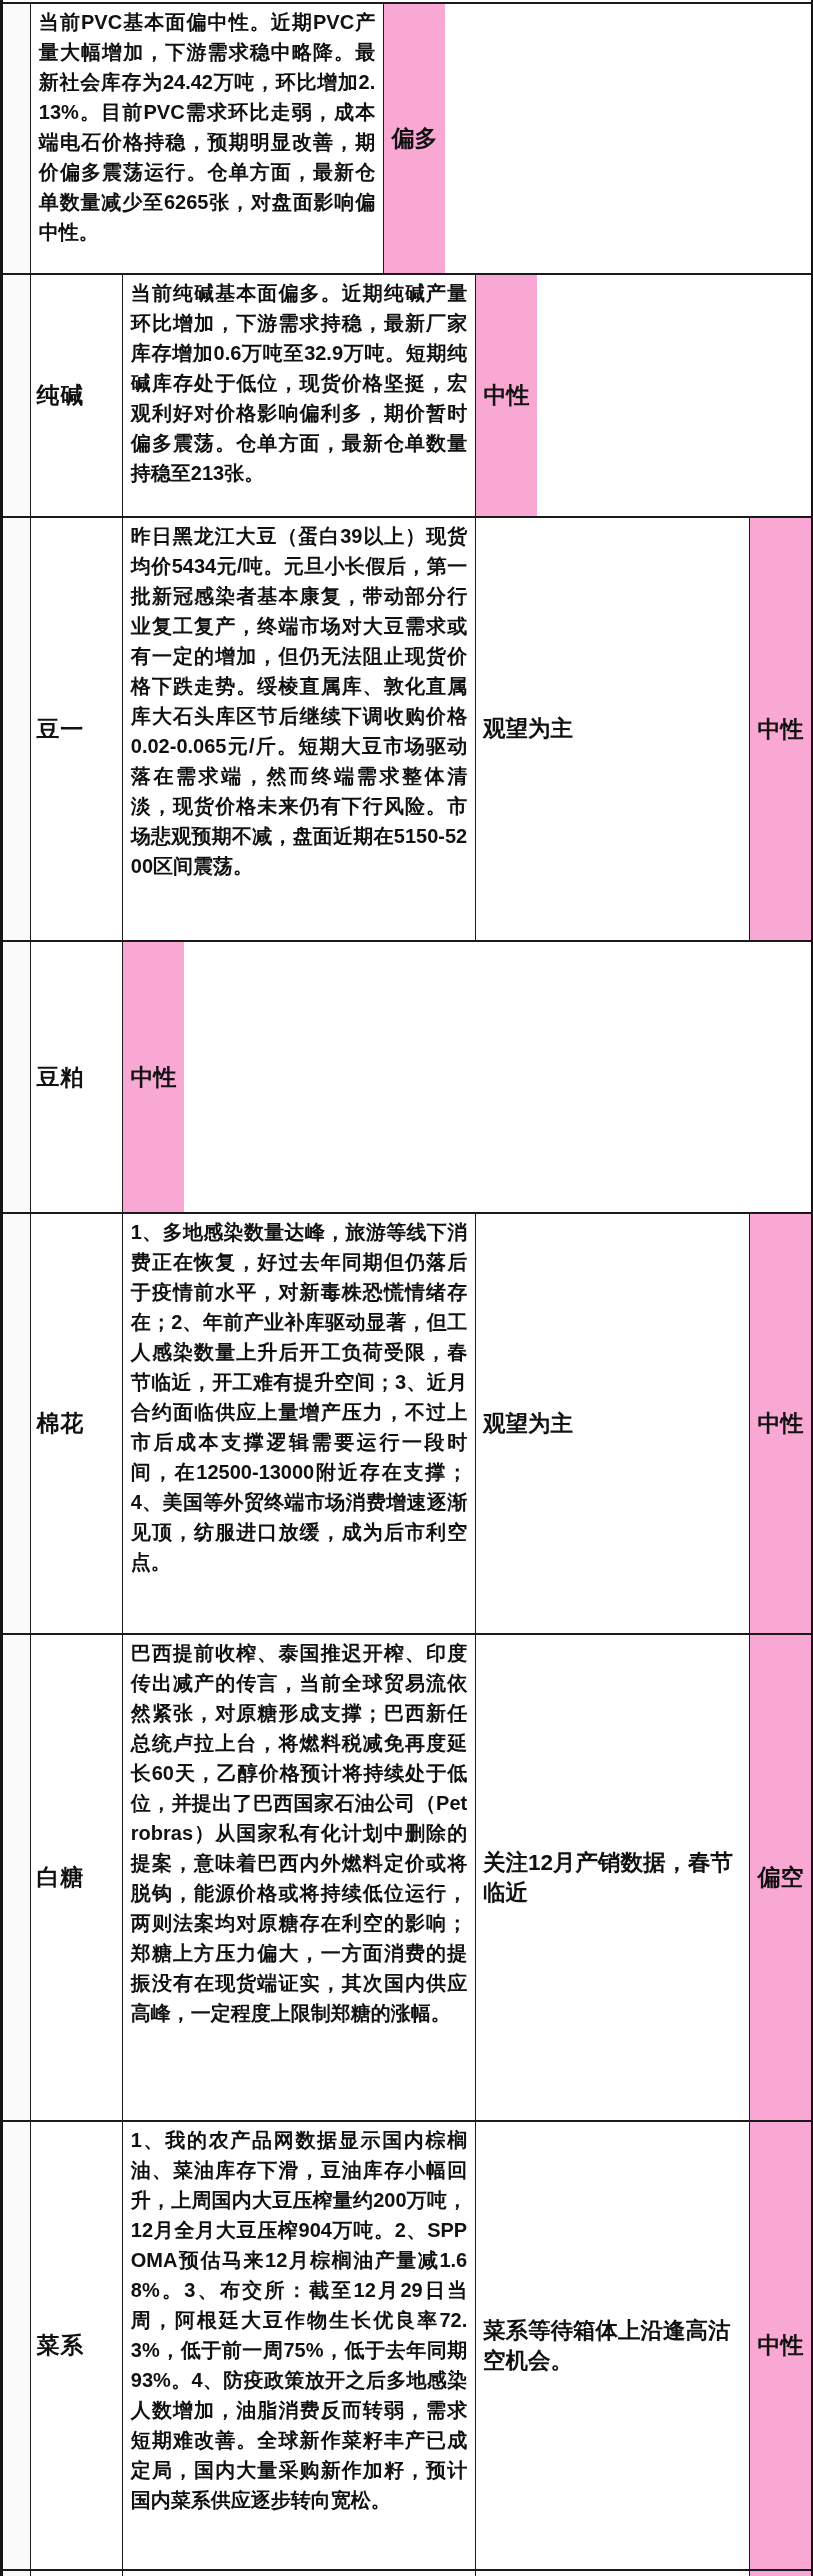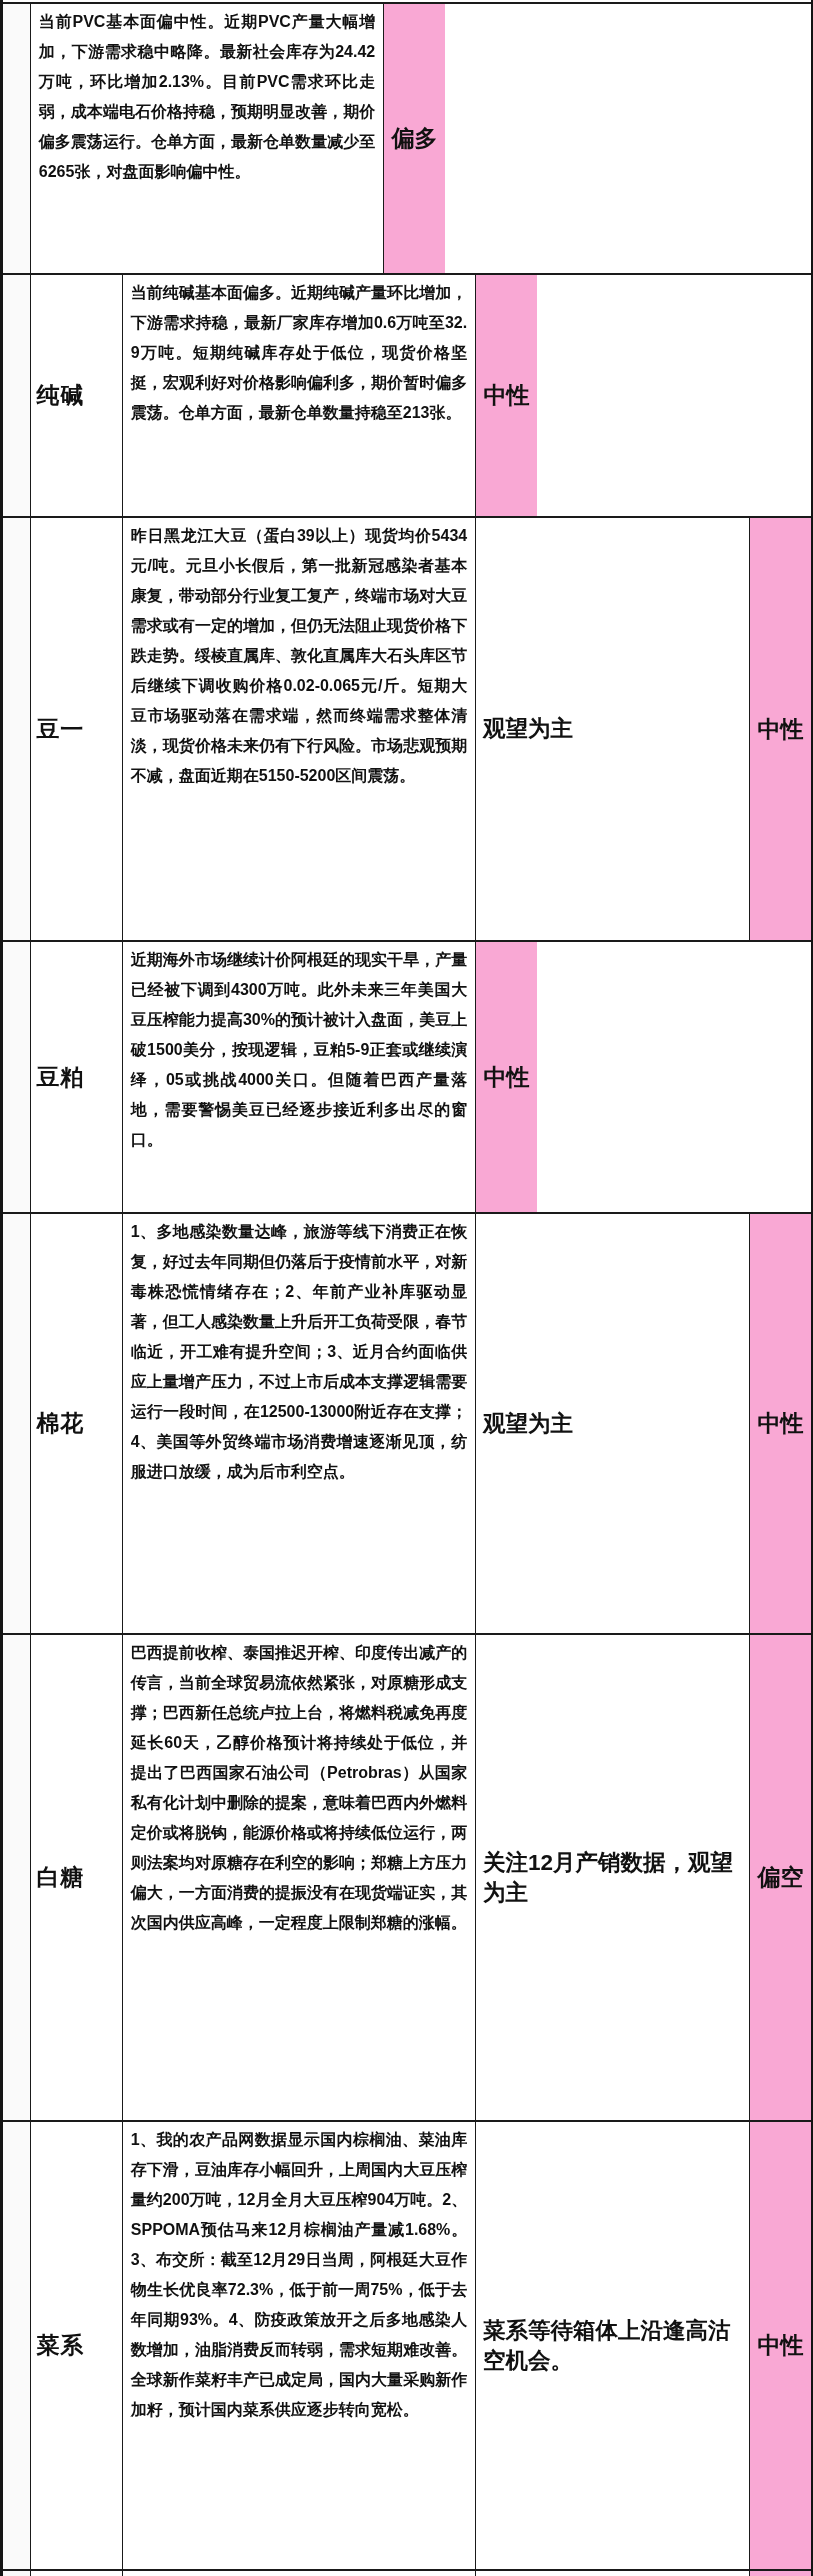--- a/index.html
+++ b/index.html
@@ -17,21 +17,21 @@
   .row{display:flex;align-items:stretch;box-sizing:border-box;border-bottom:2.3px solid #1a1a1a;}
   .row:last-of-type{border-bottom:none;}
   .cell{box-sizing:border-box;border-right:1.6px solid #1a1a1a;overflow:hidden;}
   .strip{width:28px;background:#fafafa;}
   .product{
     width:92px;display:flex;align-items:center;
     padding-left:5.4px;font-size:23px;font-weight:600;letter-spacing:0.8px;
   }
   .analysis{
     width:353px;padding:2.3px 7.8px 0 7.8px;
-    font-size:16px;line-height:30px;font-weight:600;
+    font-size:20px;line-height:30px;font-weight:600;
     text-align:justify;word-break:break-all;
   }
   .strategy{
     width:274px;display:flex;align-items:center;
     padding:0 6.2px 0 7px;font-size:22.5px;line-height:30px;font-weight:600;
     word-break:break-all;
   }
   .rating{
     width:61px;display:flex;align-items:center;justify-content:center;
     background:#f9a8d4;font-size:23px;font-weight:600;border-right:none;
@@ -63,37 +63,36 @@
     <div class="cell strip"></div>
     <div class="cell product">豆一</div>
     <div class="cell analysis">昨日黑龙江大豆（蛋白39以上）现货均价5434元/吨。元旦小长假后，第一批新冠感染者基本康复，带动部分行业复工复产，终端市场对大豆需求或有一定的增加，但仍无法阻止现货价格下跌走势。绥棱直属库、敦化直属库大石头库区节后继续下调收购价格0.02-0.065元/斤。短期大豆市场驱动落在需求端，然而终端需求整体清淡，现货价格未来仍有下行风险。市场悲观预期不减，盘面近期在5150-5200区间震荡。</div>
     <div class="cell strategy">观望为主</div>
     <div class="cell rating">中性</div>
   </div>
 
   <div class="row" style="height:272px">
     <div class="cell strip"></div>
     <div class="cell product">豆粕</div>
-    <div class="cell analysis">近期海外市场继续计价阿根廷的现实干旱，产量已经被下调到4300万吨。此外未来三年美国大豆压榨能力提高30%的预计被计入盘面，美豆上破1500美分，按现逻辑，豆粕5-9正套或继续演绎，05或挑战4000关口。但随着巴西产量落地，需要警惕美豆已经逐步接近利多出尽的窗口。</div>
     <div class="cell rating">中性</div>
   </div>
 
   <div class="row" style="height:421px">
     <div class="cell strip"></div>
     <div class="cell product">棉花</div>
     <div class="cell analysis">1、多地感染数量达峰，旅游等线下消费正在恢复，好过去年同期但仍落后于疫情前水平，对新毒株恐慌情绪存在；2、年前产业补库驱动显著，但工人感染数量上升后开工负荷受限，春节临近，开工难有提升空间；3、近月合约面临供应上量增产压力，不过上市后成本支撑逻辑需要运行一段时间，在12500-13000附近存在支撑；4、美国等外贸终端市场消费增速逐渐见顶，纺服进口放缓，成为后市利空点。</div>
     <div class="cell strategy">观望为主</div>
     <div class="cell rating">中性</div>
   </div>
 
   <div class="row" style="height:487px">
     <div class="cell strip"></div>
     <div class="cell product">白糖</div>
     <div class="cell analysis">巴西提前收榨、泰国推迟开榨、印度传出减产的传言，当前全球贸易流依然紧张，对原糖形成支撑；巴西新任总统卢拉上台，将燃料税减免再度延长60天，乙醇价格预计将持续处于低位，并提出了巴西国家石油公司（Petrobras）从国家私有化计划中删除的提案，意味着巴西内外燃料定价或将脱钩，能源价格或将持续低位运行，两则法案均对原糖存在利空的影响；郑糖上方压力偏大，一方面消费的提振没有在现货端证实，其次国内供应高峰，一定程度上限制郑糖的涨幅。</div>
-    <div class="cell strategy">关注12月产销数据，观望为主</div>
+    <div class="cell strategy">关注12月产销数据，春节临近</div>
     <div class="cell rating">偏空</div>
   </div>
 
   <div class="row" style="height:449px;border-bottom:2.3px solid #1a1a1a;">
     <div class="cell strip"></div>
     <div class="cell product">菜系</div>
     <div class="cell analysis">1、我的农产品网数据显示国内棕榈油、菜油库存下滑，豆油库存小幅回升，上周国内大豆压榨量约200万吨，12月全月大豆压榨904万吨。2、SPPOMA预估马来12月棕榈油产量减1.68%。3、布交所：截至12月29日当周，阿根廷大豆作物生长优良率72.3%，低于前一周75%，低于去年同期93%。4、防疫政策放开之后多地感染人数增加，油脂消费反而转弱，需求短期难改善。全球新作菜籽丰产已成定局，国内大量采购新作加籽，预计国内菜系供应逐步转向宽松。</div>
     <div class="cell strategy">菜系等待箱体上沿逢高沽空机会。</div>
     <div class="cell rating">中性</div>
   </div>

